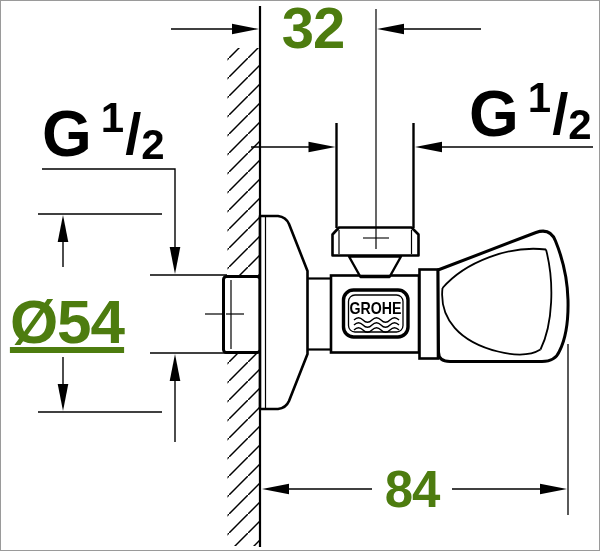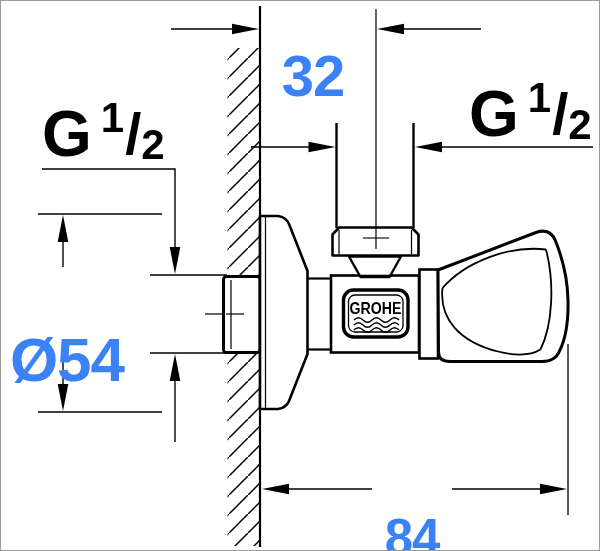--- a/index.html
+++ b/index.html
@@ -11,29 +11,28 @@
     box-sizing:border-box;
     overflow:hidden;
     font-family:"Liberation Sans",sans-serif;
   }
   #drawing{position:absolute;left:0;top:0;}
   .dim-label{
     position:absolute;
     transform:translate(-50%,-50%);
     font-family:"Liberation Sans",sans-serif;
     font-weight:bold;
-    color:#3b82f6;
+    color:#4d7c0f;
     line-height:1;
     white-space:nowrap;
     letter-spacing:-1px;
-    margin-top:48px;
   }
   .lbl-32{left:312px;top:27px;font-size:58px;}
   .lbl-84{left:411px;top:488px;font-size:51px;}
-  .lbl-o54{left:66px;top:311px;font-size:62px;}
+  .lbl-o54{left:66px;top:321px;font-size:62px;text-decoration:underline;}
   .ghalf{
     position:absolute;
     display:flex;
     align-items:flex-start;
     font-family:"Liberation Sans",sans-serif;
     font-weight:bold;
     color:#000;
     line-height:1;
     white-space:nowrap;
   }

